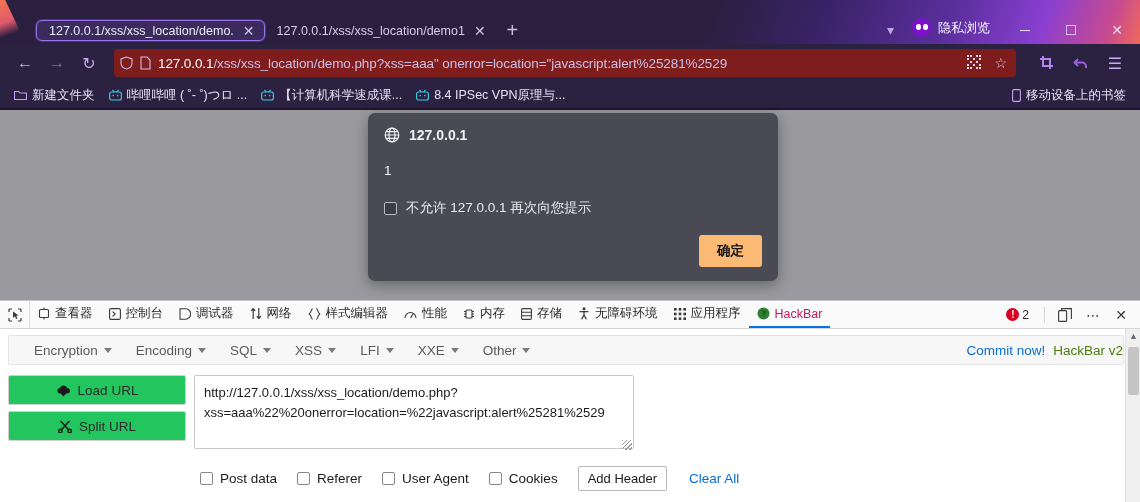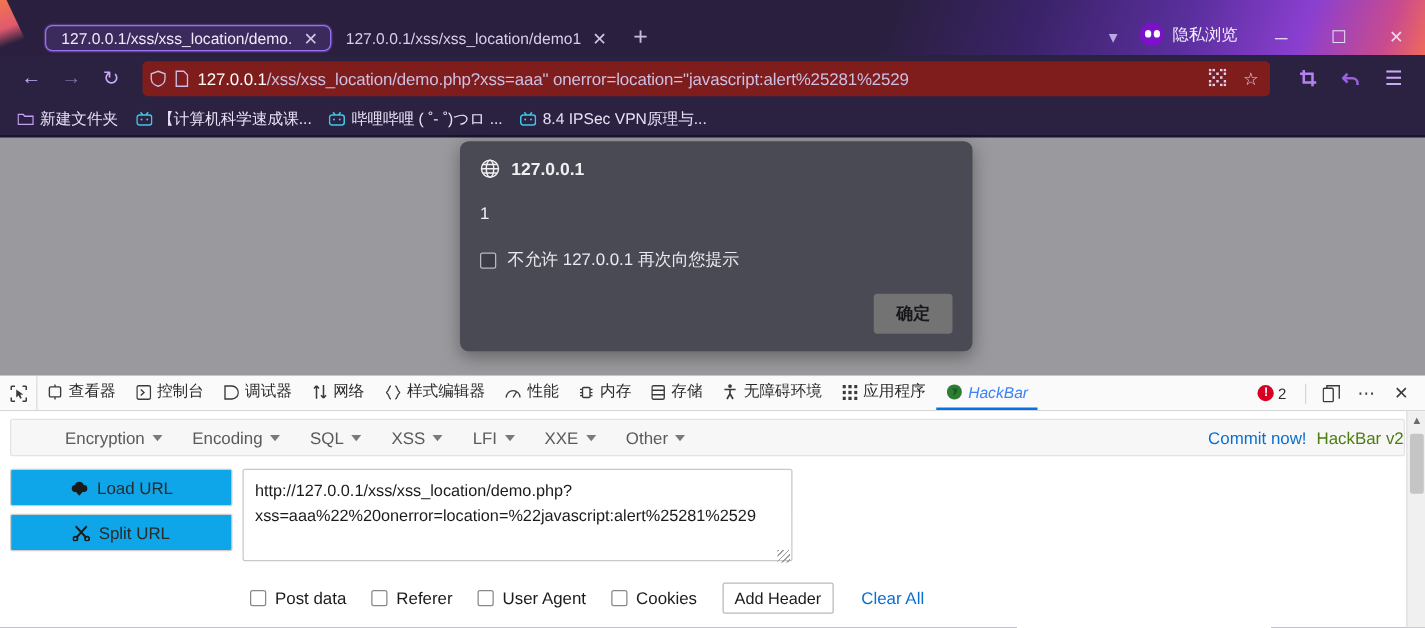--- a/index.html
+++ b/index.html
@@ -100,65 +100,65 @@
     box-shadow: 0 4px 14px rgba(0,0,0,.35);
     color: #f0f0f3;
   }
   .dlg-head { display:flex; align-items:center; gap: 9px; font-weight: bold; font-size: 14px; }
   .dlg-globe { width:16px; height:16px; display:inline-block; }
   .dlg-msg { margin-top: 20px; font-size: 13.5px; color:#f2f2f5; }
   .dlg-check { margin-top: 21px; display:flex; align-items:center; gap: 9px; font-size: 13.5px; color:#e9e9ee; }
   .cbox { width: 13px; height: 13px; border: 1px solid #b9b9c2; background: #3c3c46; border-radius: 2px; }
   .dlg-actions { margin-top: 18px; display:flex; justify-content:flex-end; }
   .btn-ok {
-    background: #737373; color:#17171c; font-weight: bold; font-size: 13.5px;
+    background: #fdba74; color:#17171c; font-weight: bold; font-size: 13.5px;
     border: none; border-radius: 3px; padding: 7px 18px;
   }
 
   
   .devtools { width: 1140px; height: 202px; background: #ffffff;
               border-top: 1px solid #c6c6c9; display:flex; flex-direction: column; }
   .dt-tabs { height: 28px; display:flex; align-items:stretch; border-bottom: 1px solid #d7d7da;
              background: #fafafa; font-size: 12.5px; color: #2b2b2d; }
   .dt-picker { width: 30px; display:flex; align-items:center; justify-content:center;
                border-right: 1px solid #dcdcdf; }
   .dt-tab { display:flex; align-items:center; gap:5px; padding: 0 8px;
             white-space: nowrap; border-bottom: 2px solid transparent; justify-content: flex-end; }
   .dt-tab .ic { font-size: 12px; color:#3a3a3d; display:flex; align-items:center; }
-  .dt-tab.active { color: #3b82f6; border-bottom-color: #0074e8; font-style: italic; }
+  .dt-tab.active { color: #be185d; border-bottom-color: #0074e8; }
   .dt-spacer { flex:1; }
   .dt-right { display:flex; align-items:center; gap:2px; padding-right: 6px; }
   .err-badge { display:flex; align-items:center; gap:3px; padding: 0 8px; }
   .err-dot { width:13px; height:13px; border-radius:50%; background:#d70022; color:#fff;
              font-size:10px; font-weight:bold; display:flex; align-items:center; justify-content:center; }
   .err-count { color:#2b2b2d; font-size: 12px; }
   .dt-sep { width:1px; height:16px; background:#d7d7da; margin: 0 5px; }
   .dt-ico { width: 26px; height:26px; display:flex; align-items:center; justify-content:center;
             color:#3a3a3d; font-size: 14px; }
 
   
   .hb { flex:1; display:flex; flex-direction:column; background:#fff; position:relative; }
   .hb-menubar {
     height: 30px; background: #f7f7f7; border-bottom: 1px solid #dcdcdc;
-    display:flex; align-items:center; padding-left: 32px; gap: 2px;
+    display:flex; align-items:center; padding-left: 14px; gap: 2px;
     margin-left: 8px; margin-right: 16px; margin-top: 6px;
     border: 1px solid #e3e3e3; border-radius: 2px;
   }
   .hb-menu { display:flex; align-items:center; gap:6px; padding: 4px 11px;
              color:#5a5a5a; font-size: 13.5px; }
   .caret { width:0;height:0;border-left:4px solid transparent;border-right:4px solid transparent;
            border-top:5px solid #7a7a7a; display:inline-block; }
   .hb-menu-spacer { flex:1; }
   .hb-commit { color:#0a6ed1; font-size: 13.5px; }
   .hb-ver { color:#4d7c0f; font-size: 13.5px; padding-left:6px; }
 
   .hb-body { display:flex; padding: 10px 8px 0 8px; gap: 8px; }
   .hb-buttons { width: 178px; display:flex; flex-direction: column; gap: 6px; }
   .hb-btn {
-    height: 30px; border: 1px solid #cfcfcf; border-radius: 2px; background: #0ea5e9;
+    height: 30px; border: 1px solid #cfcfcf; border-radius: 2px; background: #22c55e;
     display:flex; align-items:center; justify-content:center; gap: 7px;
     font-size: 13.5px; color: #2b2b2b;
   }
   .hb-btn .ic { display:flex; align-items:center; font-size: 13px; }
   .hb-area {
     width: 440px; height: 74px; border: 1px solid #c8c8c8; border-radius: 2px;
     padding: 7px 9px; font-size: 13px; color: #1b1b1b; line-height: 20px;
     resize: none; font-family: "Liberation Sans", sans-serif; overflow: hidden;
     position: relative; background:#fff;
   }
@@ -289,45 +289,53 @@
     </div>
     <div class="bm">
       <span class="ic tv">
         <svg width="13" height="12" viewBox="0 0 13 12">
             <rect x="0.6" y="3" width="11.8" height="8" rx="2" fill="none" stroke="#3fc7e8" stroke-width="1.2"></rect>
             <path d="M3.5 0.8 L5.2 3 M9.5 0.8 L7.8 3" stroke="#3fc7e8" stroke-width="1.2" fill="none"></path>
             <circle cx="4.2" cy="6.6" r="0.8" fill="#3fc7e8"></circle>
             <circle cx="8.8" cy="6.6" r="0.8" fill="#3fc7e8"></circle>
           </svg>
       </span>
-      <span>【计算机科学速成课...</span>
+      <span>哔哩哔哩 ( ˚- ˚)つロ ...</span>
     </div>
     <div class="bm">
       <span class="ic tv">
         <svg width="13" height="12" viewBox="0 0 13 12">
             <rect x="0.6" y="3" width="11.8" height="8" rx="2" fill="none" stroke="#3fc7e8" stroke-width="1.2"></rect>
             <path d="M3.5 0.8 L5.2 3 M9.5 0.8 L7.8 3" stroke="#3fc7e8" stroke-width="1.2" fill="none"></path>
             <circle cx="4.2" cy="6.6" r="0.8" fill="#3fc7e8"></circle>
             <circle cx="8.8" cy="6.6" r="0.8" fill="#3fc7e8"></circle>
           </svg>
       </span>
-      <span>哔哩哔哩 ( ˚- ˚)つロ ...</span>
+      <span>【计算机科学速成课...</span>
     </div>
     <div class="bm">
       <span class="ic tv">
         <svg width="13" height="12" viewBox="0 0 13 12">
             <rect x="0.6" y="3" width="11.8" height="8" rx="2" fill="none" stroke="#3fc7e8" stroke-width="1.2"></rect>
             <path d="M3.5 0.8 L5.2 3 M9.5 0.8 L7.8 3" stroke="#3fc7e8" stroke-width="1.2" fill="none"></path>
             <circle cx="4.2" cy="6.6" r="0.8" fill="#3fc7e8"></circle>
             <circle cx="8.8" cy="6.6" r="0.8" fill="#3fc7e8"></circle>
           </svg>
       </span>
       <span>8.4 IPSec VPN原理与...</span>
     </div>
     <div class="bm-spacer"></div>
+    <div class="bm">
+      <span class="ic">
+        <svg width="9" height="13" viewBox="0 0 9 13">
+            <rect x="0.6" y="0.6" width="7.8" height="11.8" rx="1.3" fill="none" stroke="#c99ff5" stroke-width="1.1"></rect>
+          </svg>
+      </span>
+      <span>移动设备上的书签</span>
+    </div>
   </div>
 
   <div class="page-area">
     <div class="page-topline"></div>
 
     <div class="dialog">
       <div class="dlg-head">
         <span class="dlg-globe">
           <svg width="16" height="16" viewBox="0 0 16 16">
               <circle cx="8" cy="8" r="6.8" fill="none" stroke="#f0f0f3" stroke-width="1.2"></circle>

